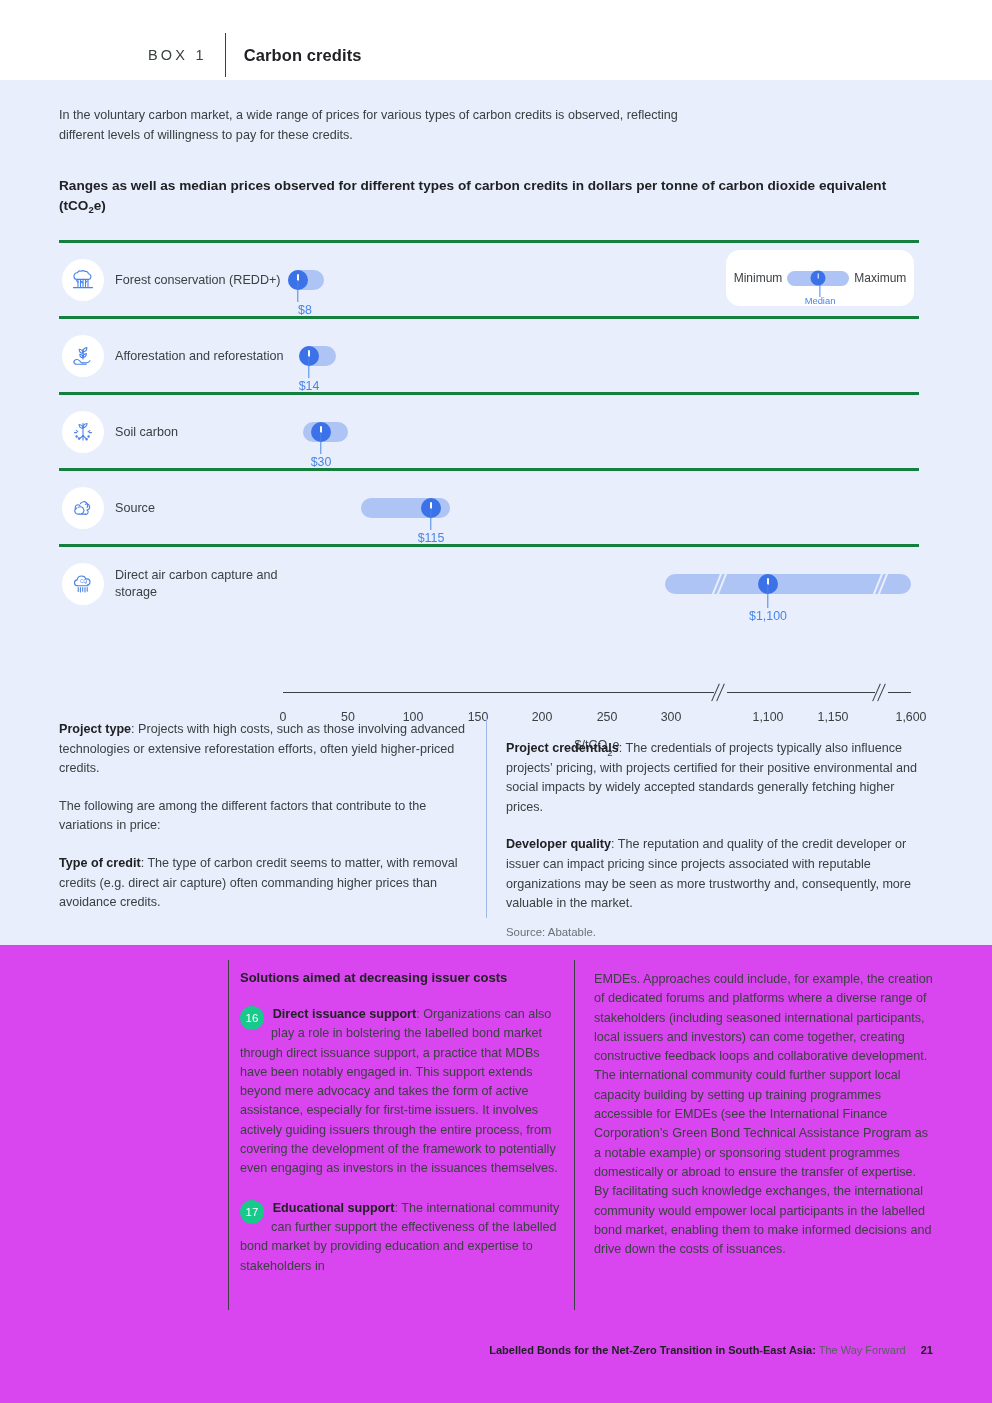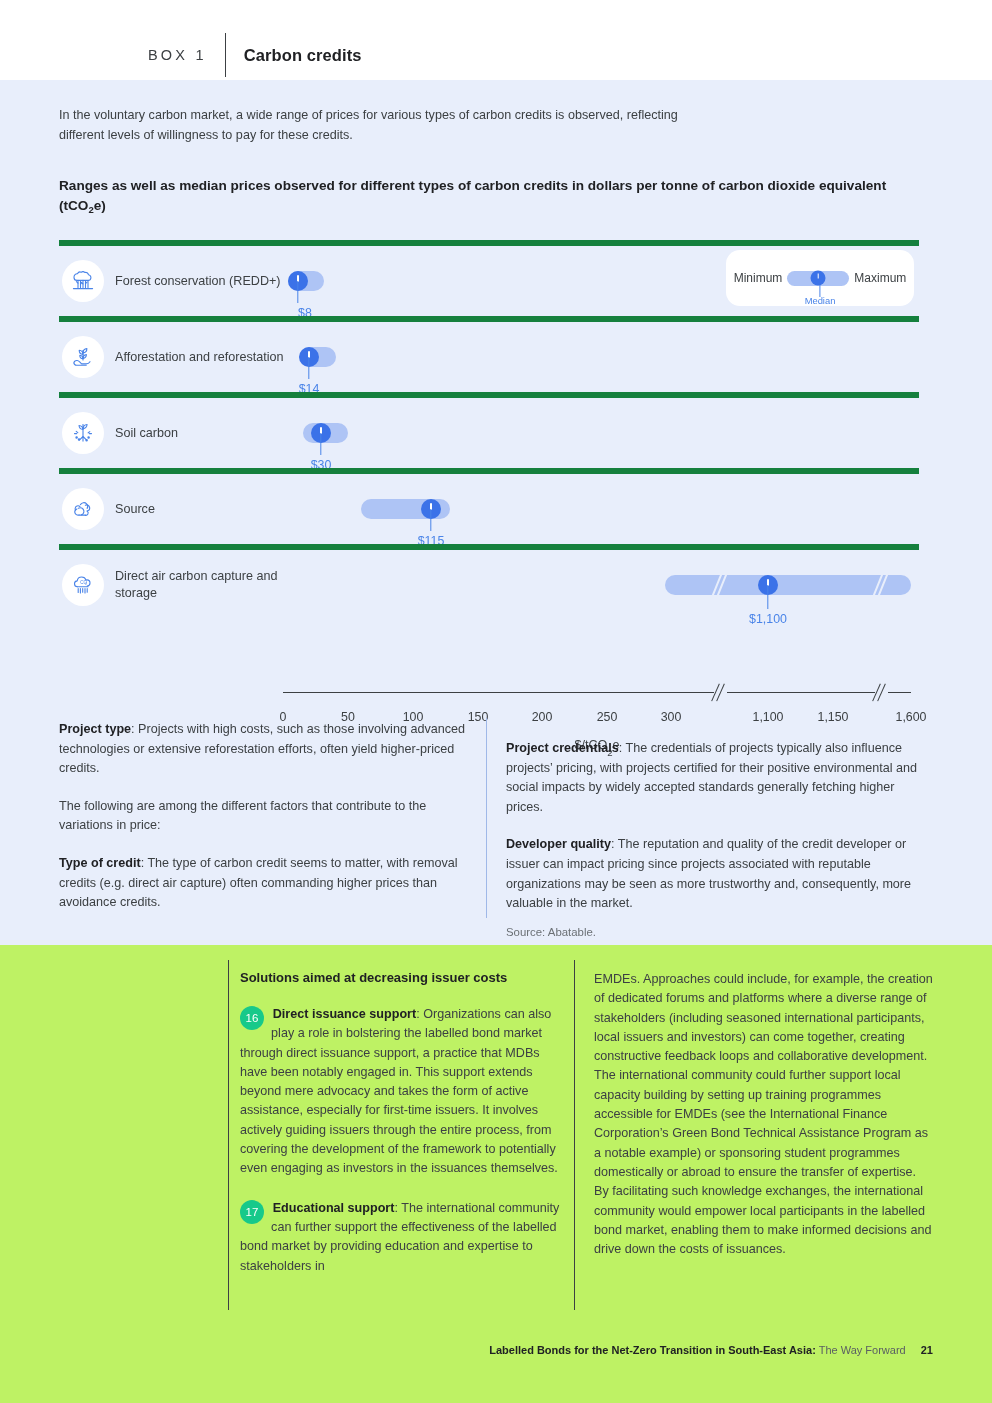--- a/index.html
+++ b/index.html
@@ -43,21 +43,21 @@
     font-size: 13.6px; line-height: 20px; font-weight: 700; color: #202124;
   }
   .chart-title sub { font-size: 9.5px; vertical-align: baseline; position: relative; top: 3px; }
 
   
   .chart { position: absolute; left: 59px; top: 160px; width: 860px; height: 450px; }
 
   .row {
     position: relative;
     height: 76px;
-    border-top: 6px solid #15803d;
+    border-top: 3px solid #15803d;
   }
   .row:last-of-type { border-bottom: none; }
 
   .row-icon {
     position: absolute; left: 3px; top: 50%; transform: translateY(-50%);
     width: 42px; height: 42px; border-radius: 50%;
     background: #ffffff;
     display: flex; align-items: center; justify-content: center;
   }
   .row-icon svg { display: block; }
@@ -161,21 +161,21 @@
 
   
   .factors-left { position: absolute; left: 59px; top: 640px; width: 420px; }
   .factors-right { position: absolute; left: 506px; top: 640px; width: 420px; margin-top: 19px; }
   .vrule { position: absolute; left: 486px; top: 638px; width: 1px; height: 200px; background: #9fb8e8; }
   .para { font-size: 12.6px; line-height: 19.6px; color: #3c4043; margin-bottom: 18px; }
   .para b { font-weight: 700; color: #202124; }
   .source { font-size: 11.4px; color: #6b7075; margin-top: -6px; }
 
   
-  .bottom { position: absolute; left: 0; top: 945px; width: 992px; height: 458px; background: #bef264; }
+  .bottom { position: absolute; left: 0; top: 945px; width: 992px; height: 458px; background: #d946ef; }
   .bottom-rule-left { position: absolute; left: 228px; top: 15px; width: 1px; height: 350px; background: #3c4043; }
   .bottom-rule-right { position: absolute; left: 574px; top: 15px; width: 1px; height: 350px; background: #3c4043; }
 
   .bcol-left { position: absolute; left: 240px; top: 25px; width: 325px; }
   .bcol-right { position: absolute; left: 594px; top: 25px; width: 340px; }
   .b-heading { font-size: 13px; font-weight: 700; color: #202124; margin-bottom: 20px; }
   .b-para { font-size: 12.6px; line-height: 19.3px; color: #3c4043; margin-bottom: 20px; position: relative; }
   .b-para b { font-weight: 700; color: #202124; }
   .numbadge {
     float: left;

